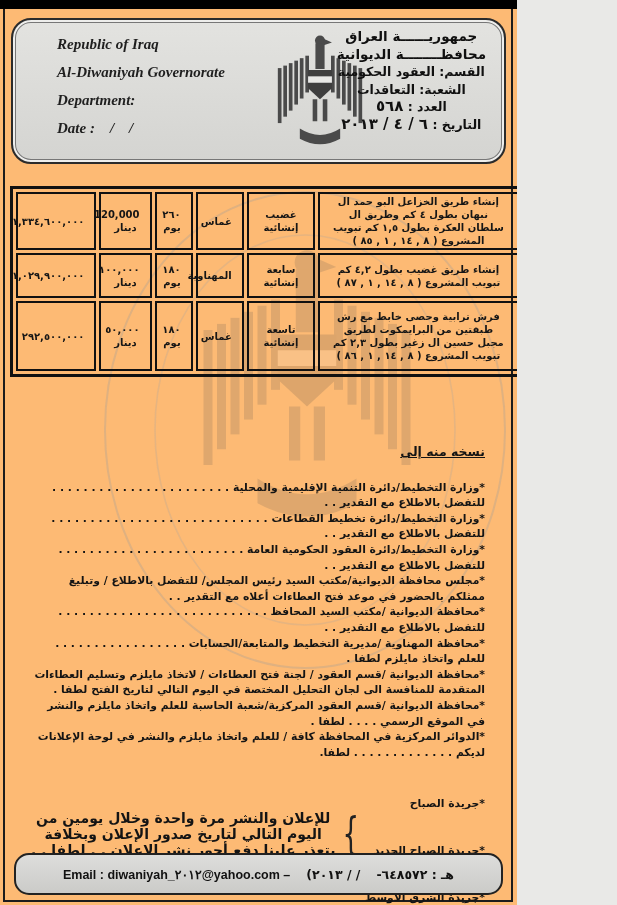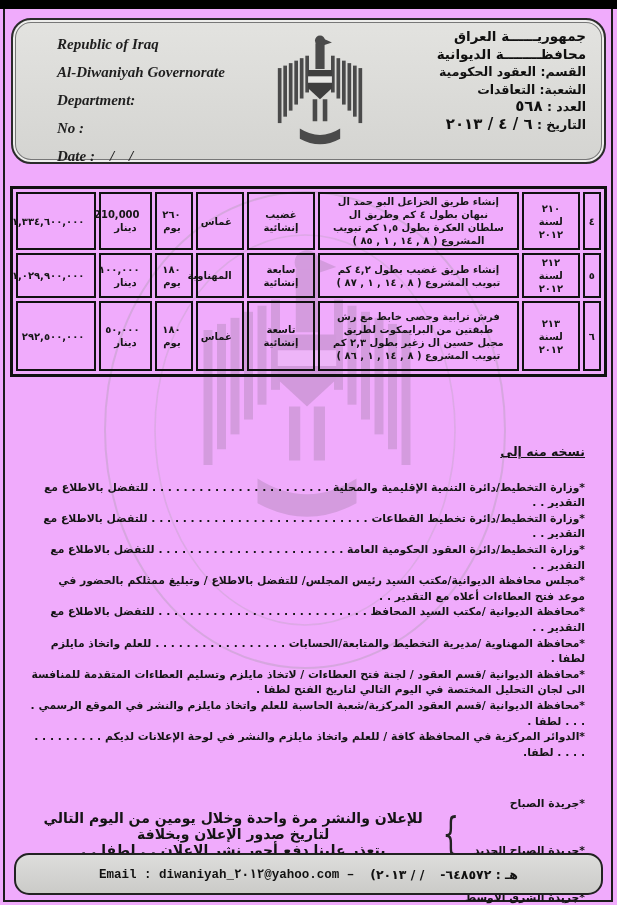--- a/index.html
+++ b/index.html
@@ -1,29 +1,29 @@
 <!DOCTYPE html>
 <html lang="ar"><head>
 <meta charset="utf-8">
 <style>
   html,body{margin:0;padding:0;}
   body{width:617px;height:905px;background:#e9e9e7;font-family:"DejaVu Sans",sans-serif;color:#161616;}
-  .page{position:relative;width:617px;height:905px;background:#f0abfc;overflow:hidden;}
+  .page{position:relative;width:517px;height:905px;background:#fdba74;overflow:hidden;}
   .topbar{position:absolute;top:0;left:0;right:0;height:9px;background:#000;}
   .frame{position:absolute;top:9px;left:3px;right:4px;bottom:3px;border:2px solid #1c1c1c;border-top:none;}
 
   
   .letterhead{position:absolute;top:18px;left:11px;right:11px;height:142px;
     background:linear-gradient(#e3e3e0,#d4d4d1);border:2px solid #2b2b2b;border-radius:20px;
     box-shadow:inset 0 0 0 2px #eeeeec, inset 0 0 0 3px #777;}
   .en-block{position:absolute;left:44px;top:16px;font-family:"Liberation Serif",serif;
     font-style:italic;font-weight:700;font-size:15px;color:#1f1f1f;}
   .en-block div{margin-bottom:11px;white-space:pre;}
   .emblem{position:absolute;left:252px;top:8px;}
-  .ar-block{position:absolute;right:18px;top:8px;direction:rtl;text-align:right;
+  .ar-block{position:absolute;right:18px;top:8px;direction:rtl;text-align:center;
     font-weight:700;font-size:12.5px;line-height:17.5px;color:#101010;}
   .ar-block .big{font-size:13.5px;}
   .hand{font-size:15px;letter-spacing:1px;}
 
   
   table.grid{position:absolute;top:186px;left:10px;width:597px;table-layout:fixed;
     border-collapse:separate;border-spacing:3px;border:3px solid #111;z-index:2;}
   table.grid td{border:2px solid #111;text-align:center;vertical-align:middle;
     font-size:10px;font-weight:700;line-height:13px;padding:1px 10px;background:transparent;}
   td.desc{text-align:right;padding:2px 6px;text-align:justify;}
@@ -42,21 +42,21 @@
   .brace2{font-size:22px;transform:scaleY(1.6);}
   .note{font-size:14px;text-align:center;}
   .unions{margin-top:16px;}
   .unions .names{margin-right:46px;}
 
   
   .footer{position:absolute;left:14px;right:14px;bottom:10px;height:38px;
     background:linear-gradient(#dddddb,#cbcbc8);border:2px solid #222;border-radius:15px;
     display:flex;align-items:center;justify-content:center;gap:16px;
     font-weight:700;font-size:12.5px;color:#111;z-index:3;}
-  .footer .mail{font-family:Liberation Mono, monospace;}
+  .footer .mail{font-family:Liberation Sans, sans-serif;}
   .hidden-defs{position:absolute;width:0;height:0;overflow:hidden;}
 </style>
 </head>
 <body>
 
 <svg class="hidden-defs" aria-hidden="true">
   <defs>
     <g id="eagle">
       <circle cx="60" cy="10" r="5.5" fill="#4a4a4a"></circle>
       <polygon points="64,8 73,12 64,15" fill="#4a4a4a"></polygon>
@@ -88,21 +88,20 @@
 
 <div class="page">
   <div class="topbar"></div>
   <div class="frame"></div>
 
   <div class="letterhead">
     <div class="en-block">
       <div>Republic of Iraq</div>
       <div>Al-Diwaniyah Governorate</div>
       <div>Department:</div>
-      <div>No :</div>
       <div>Date :    /    /</div>
     </div>
     <div class="emblem">
       <svg width="110" height="126" viewBox="0 0 120 130">
         <use href="#eagle"></use>
       </svg>
     </div>
     <div class="ar-block">
       <div class="big">جمهوريــــــة العراق</div>
       <div class="big">محافظــــــــة الديوانية</div>
@@ -141,21 +140,21 @@
         <col style="width:80px">
     </colgroup>
     <tbody>
         <tr style="height:48px;">
       <td class="numcell">٤</td>
       <td>٢١٠ لسنة ٢٠١٢</td>
       <td class="desc">إنشاء طريق الخزاعل البو حمد ال نبهان بطول ٤ كم وطريق ال سلطان العكرة بطول ١,٥ كم تبويب المشروع ( ٨ , ١٤ , ١ , ٨٥ )</td>
       <td>غضيب إنشائية</td>
       <td>غماس</td>
       <td>٢٦٠ يوم</td>
-      <td>210,000 دينار</td>
+      <td>120,000 دينار</td>
       <td>١,٣٣٤,٦٠٠,٠٠٠</td>
     </tr>
     <tr style="height:44px;">
       <td class="numcell">٥</td>
       <td>٢١٢ لسنة ٢٠١٢</td>
       <td class="desc">إنشاء طريق غضيب بطول ٤,٢ كم تبويب المشروع ( ٨ , ١٤ , ١ , ٨٧ )</td>
       <td>سابعة إنشائية</td>
       <td>المهناوية</td>
       <td>١٨٠ يوم</td>
       <td>١٠٠,٠٠٠ دينار</td>

